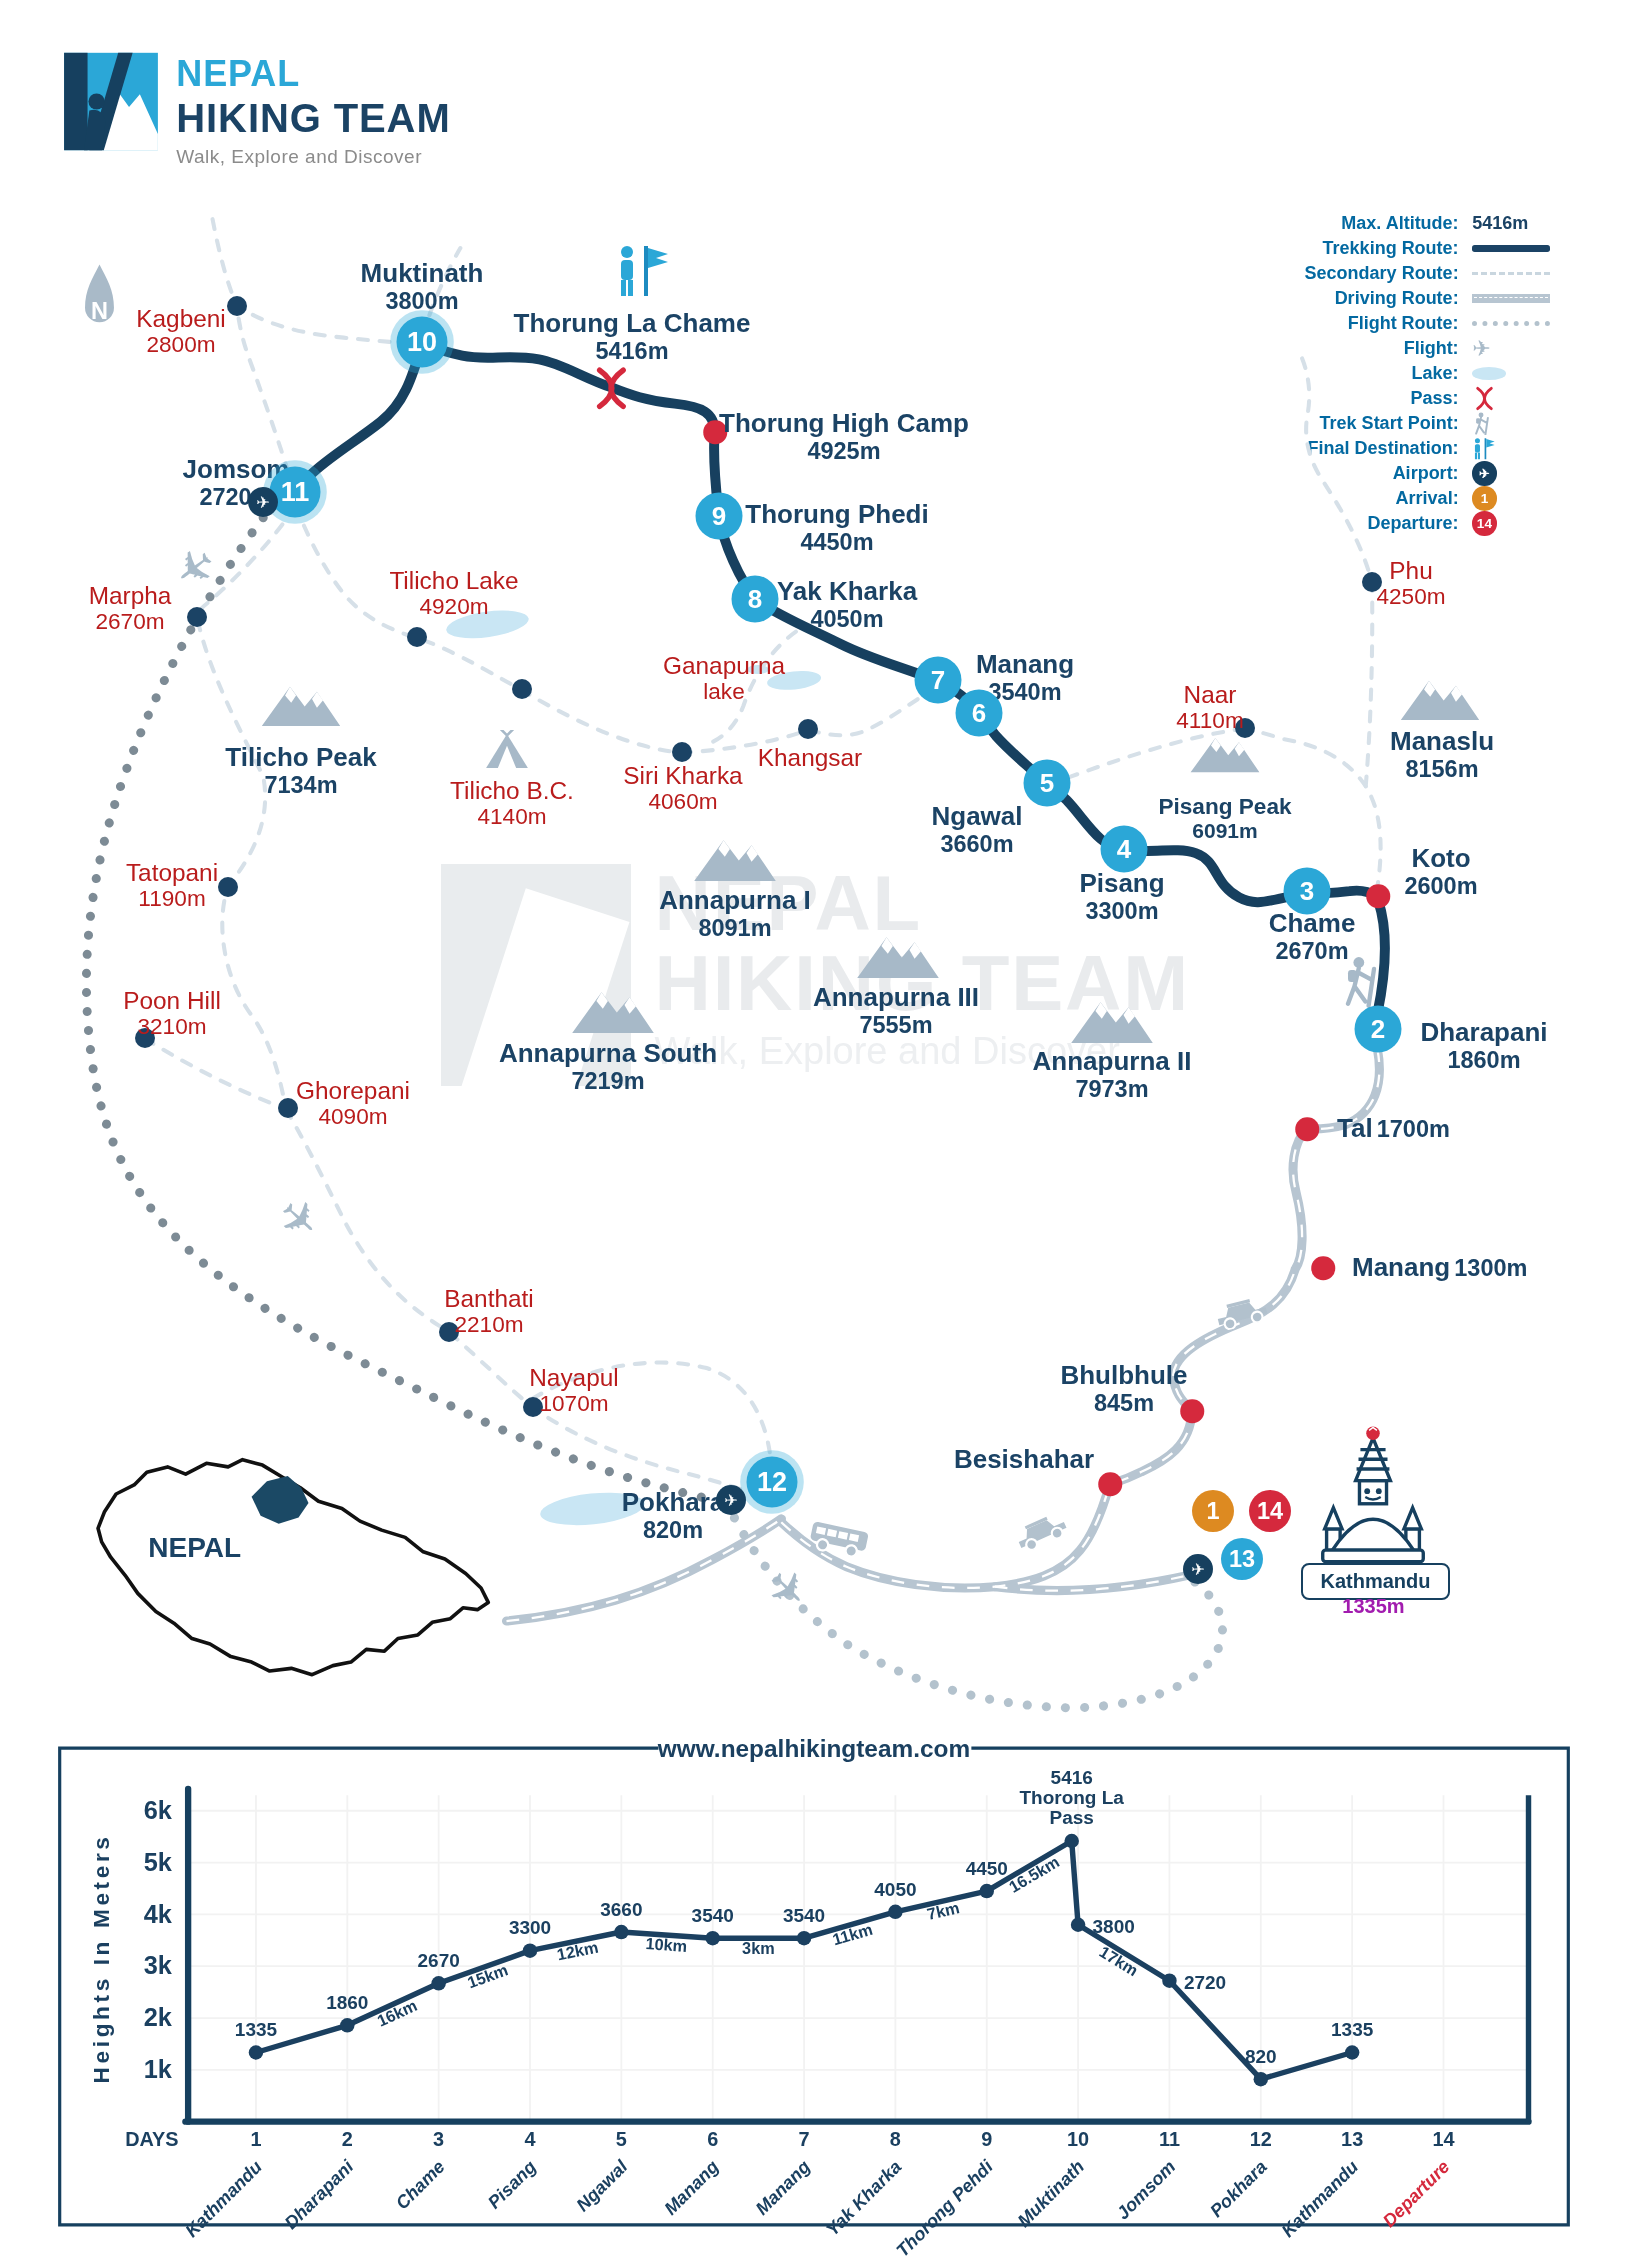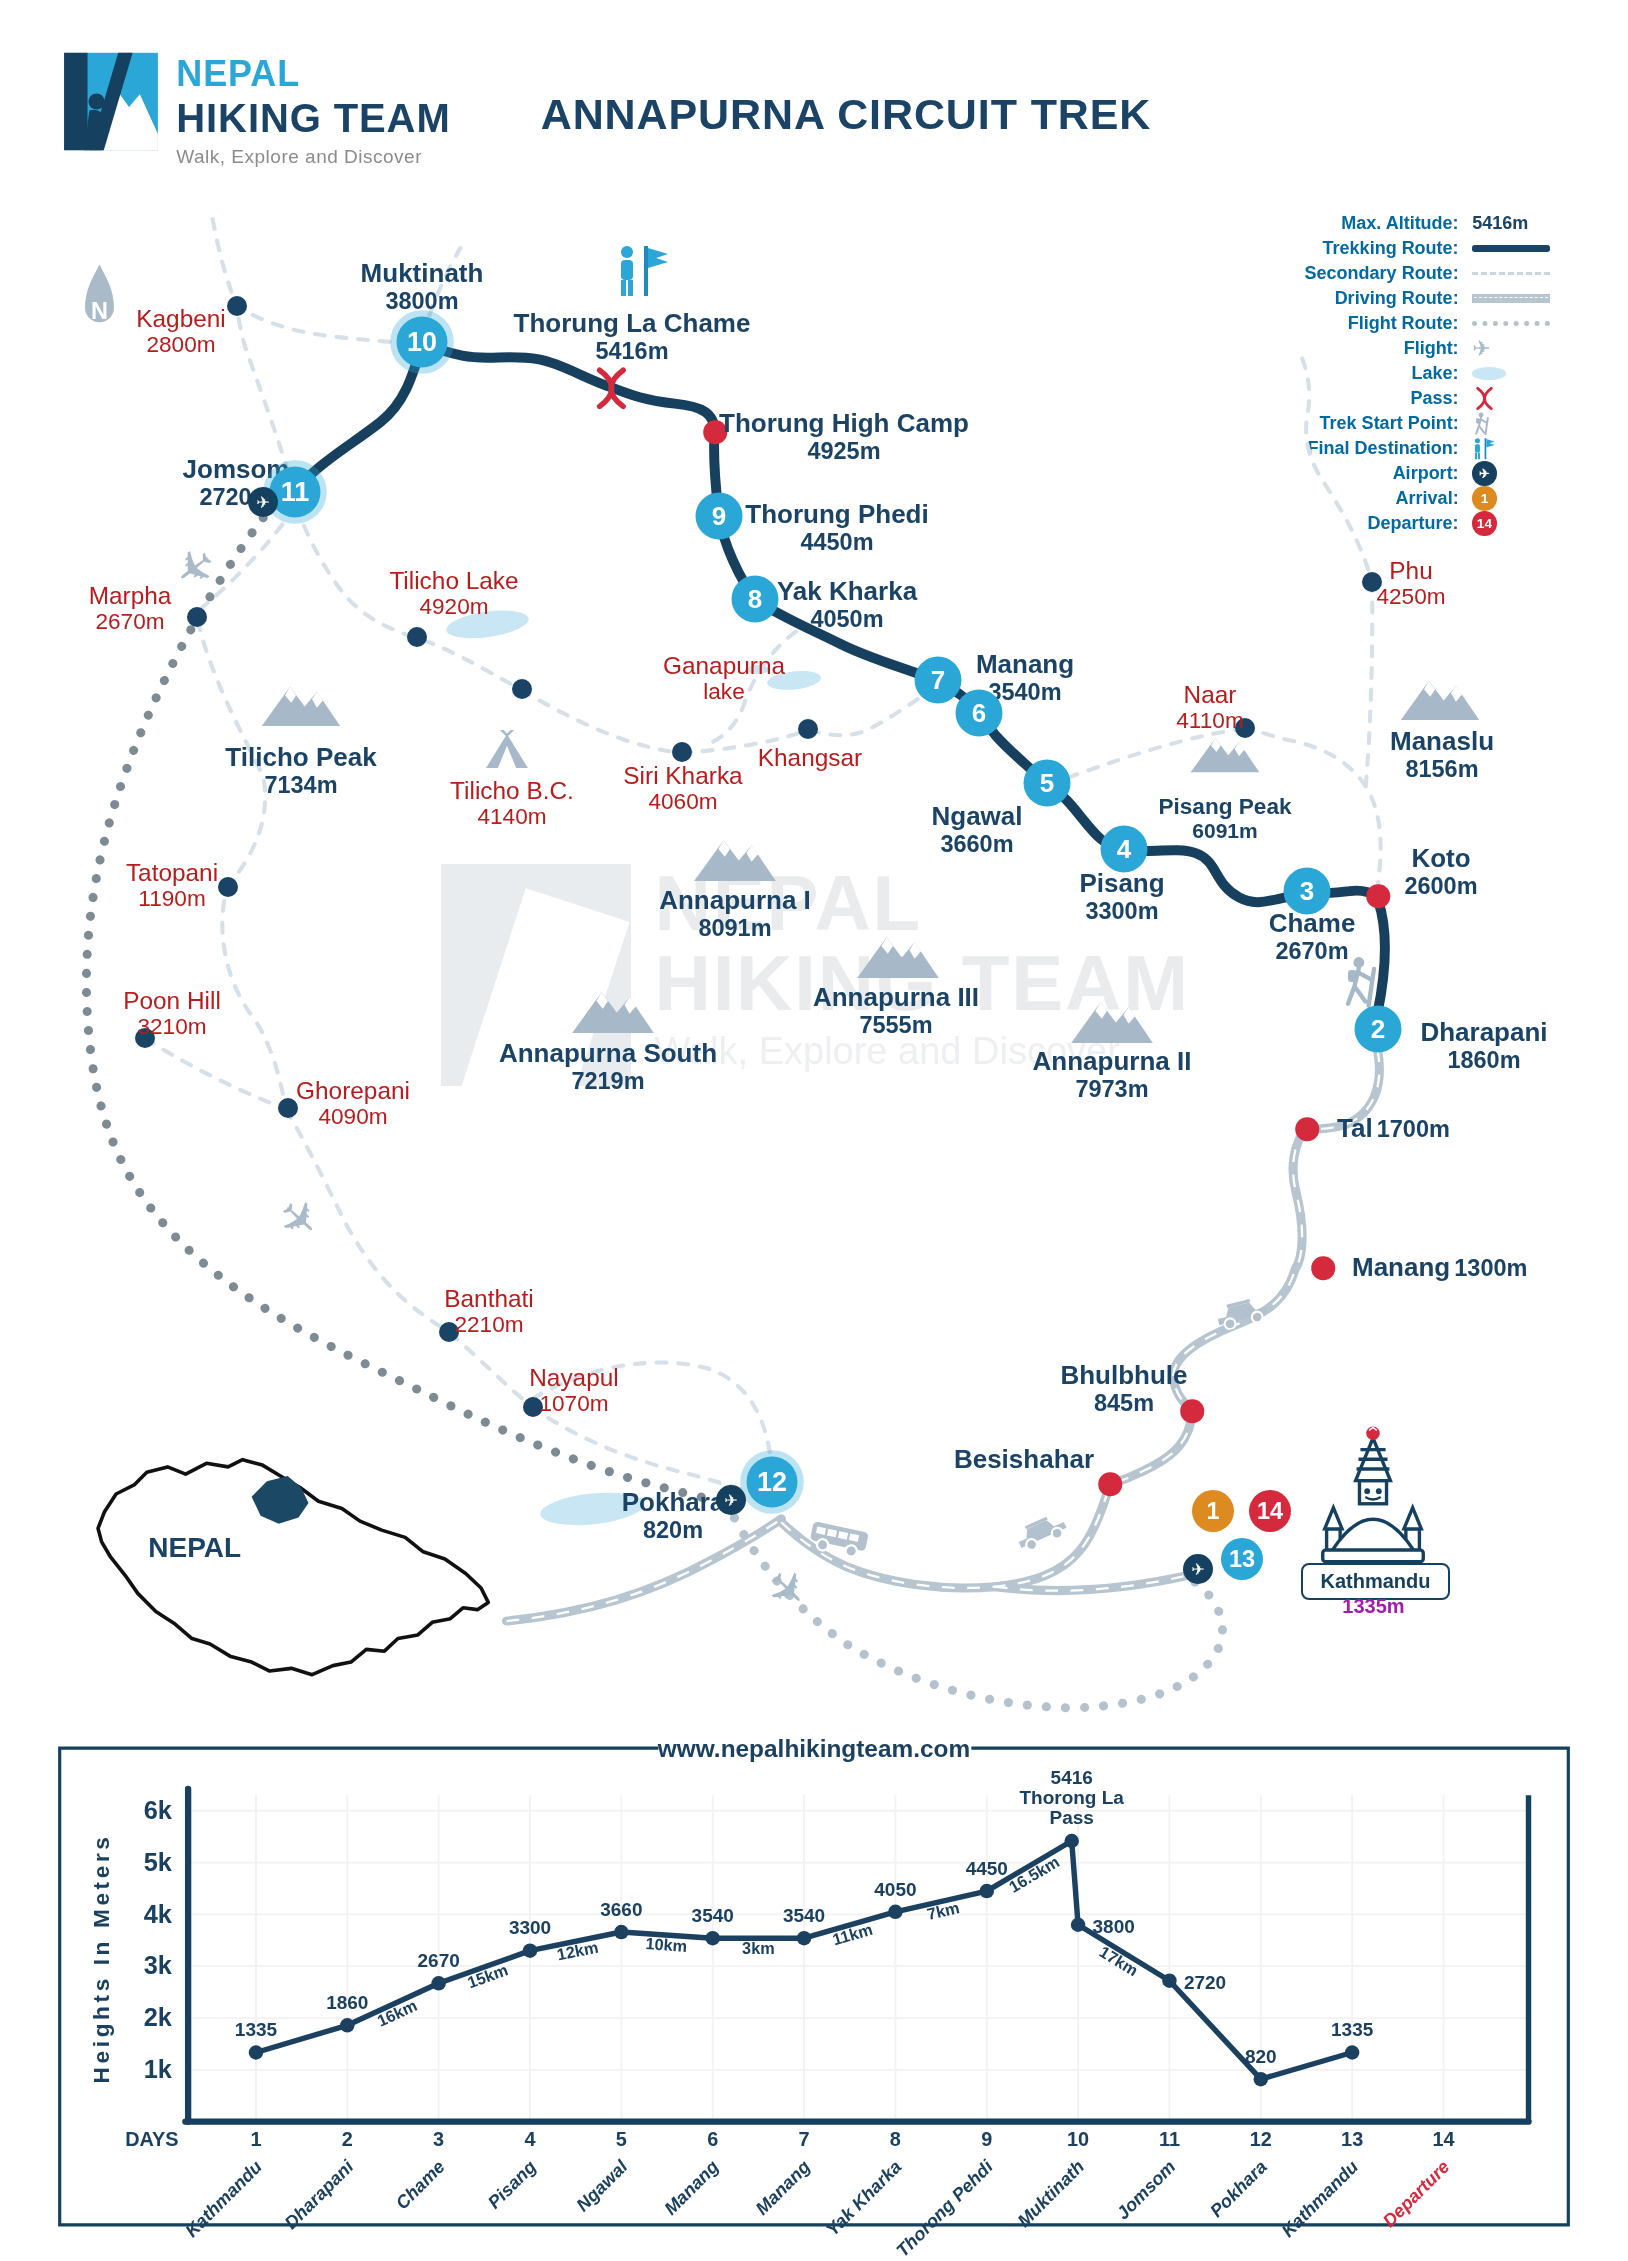--- a/index.html
+++ b/index.html
@@ -89,21 +89,20 @@
       <polygon points="62,2 78,2 46,110 30,110" fill="#16405f"></polygon>
       <circle cx="38" cy="56" r="9" fill="#16405f"></circle>
       <path d="M30 66 Q44 62 48 78 L44 110 L24 110 Z" fill="#16405f"></path>
     </svg>
     <div id="brand-text">
       <div class="brand-l1">NEPAL</div>
       <div class="brand-l2">HIKING TEAM</div>
       <div class="brand-l3">Walk, Explore and Discover</div>
     </div>
   </div>
-  <div id="map-title">ANNAPURNA CIRCUIT TREK</div>
 
   <div id="legend">
     <div class="lg-row">
         <span class="lg-label">Max. Altitude:</span>
         <span class="lg-sym">
           <span class="lg-val">5416m</span>
         </span>
       </div>
     <div class="lg-row">
         <span class="lg-label">Trekking Route:</span>

